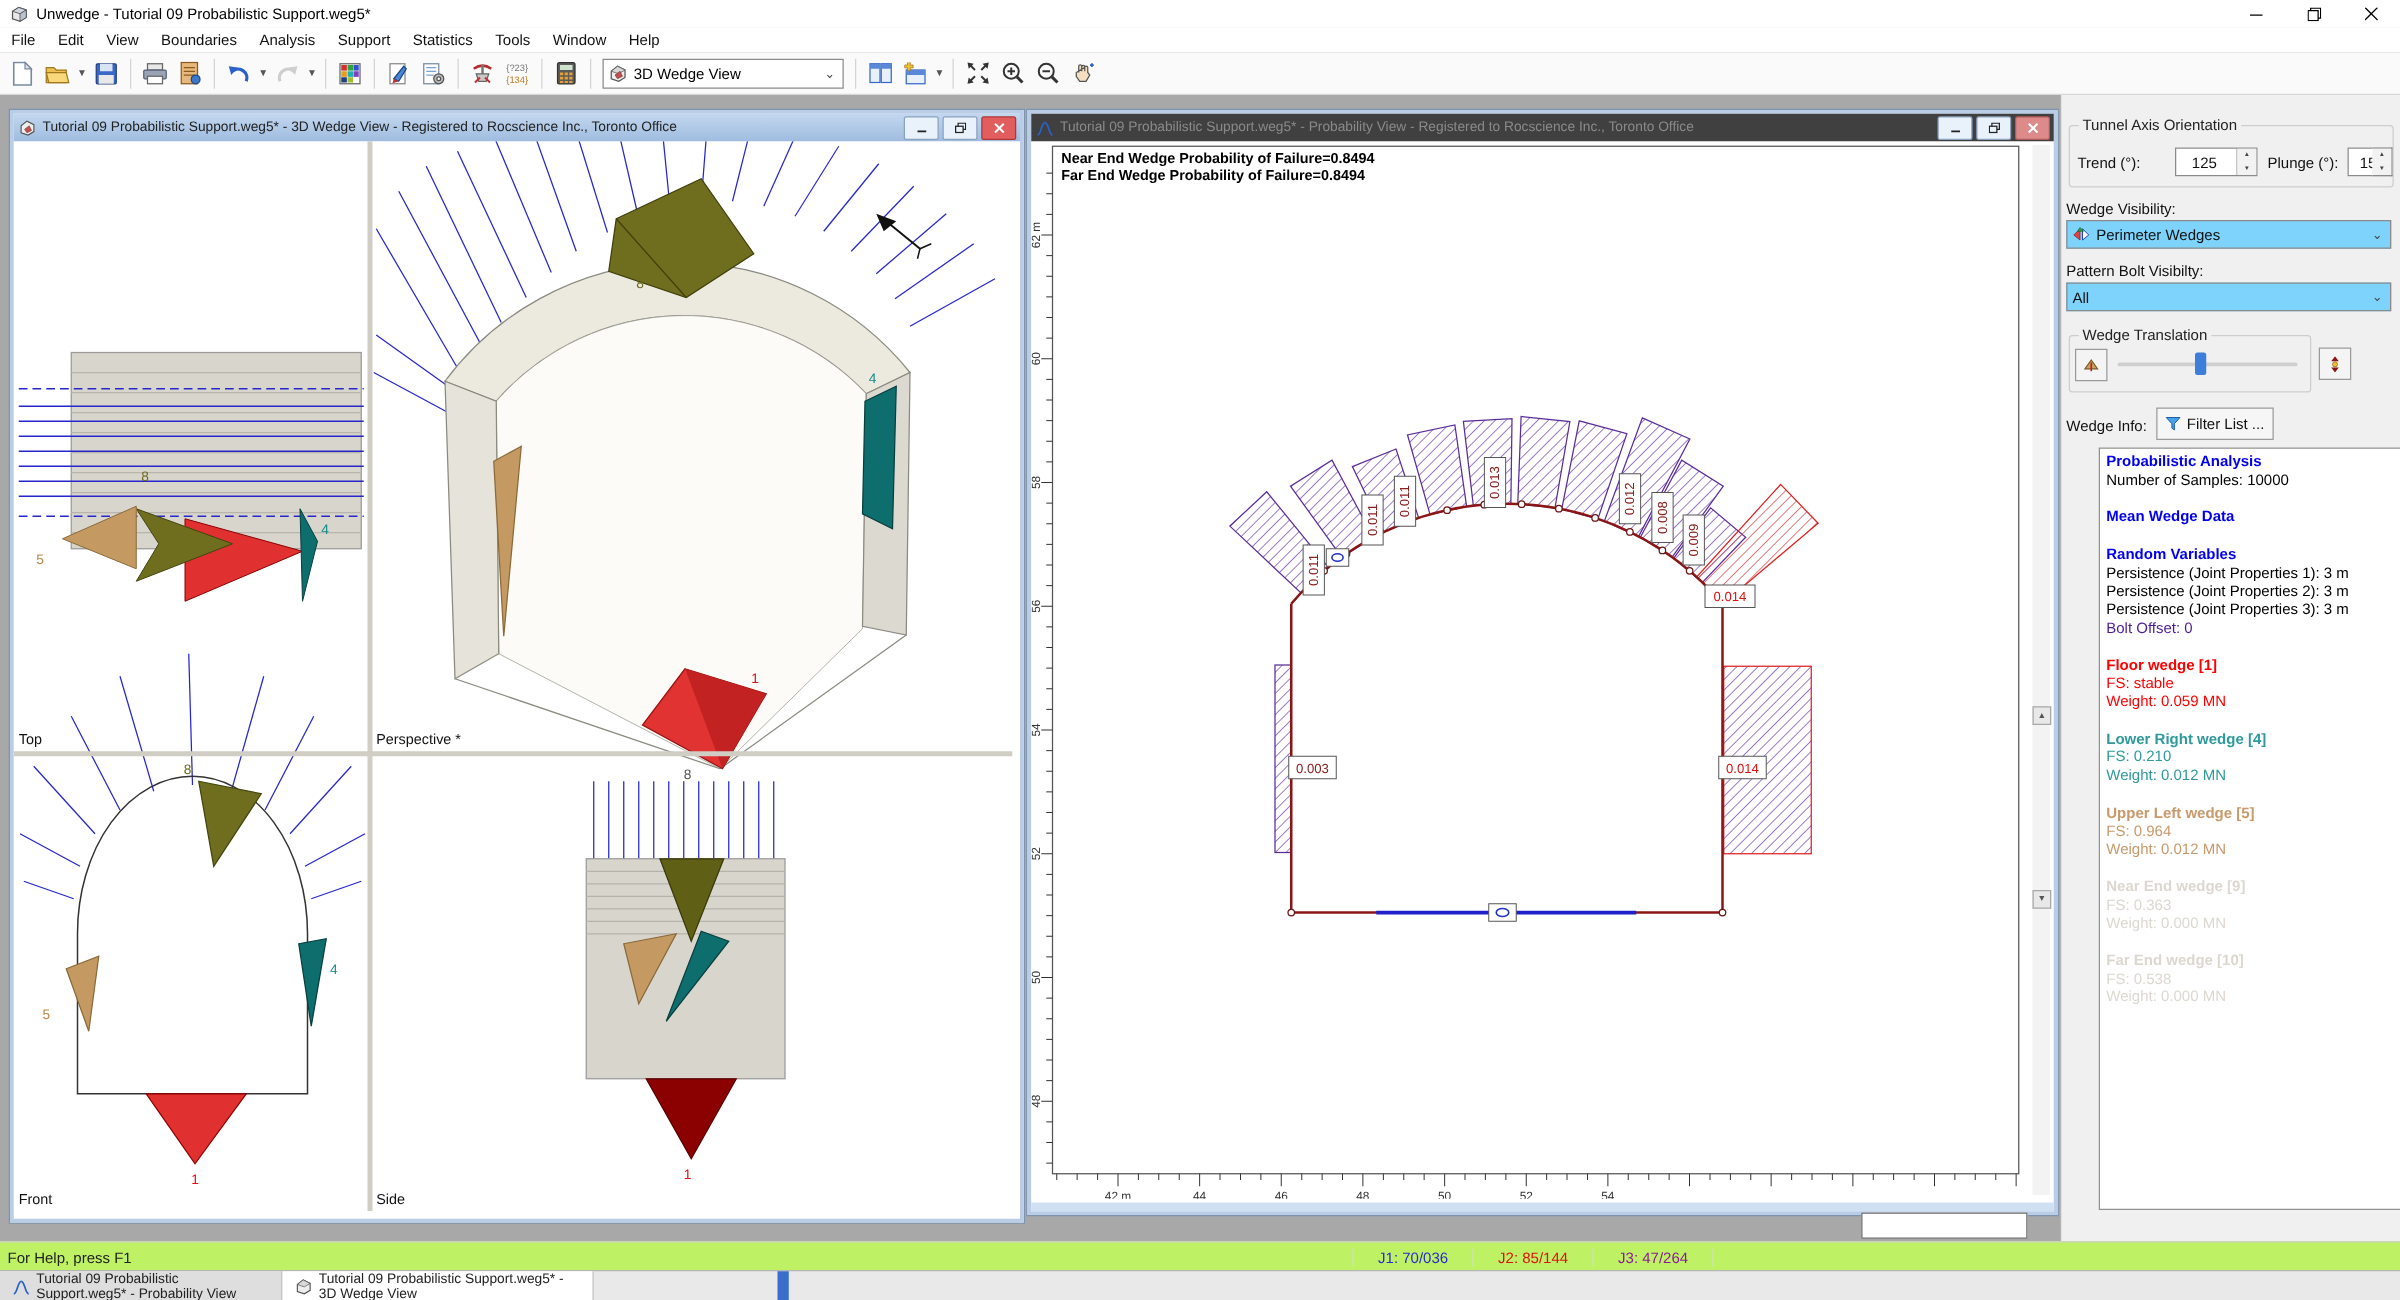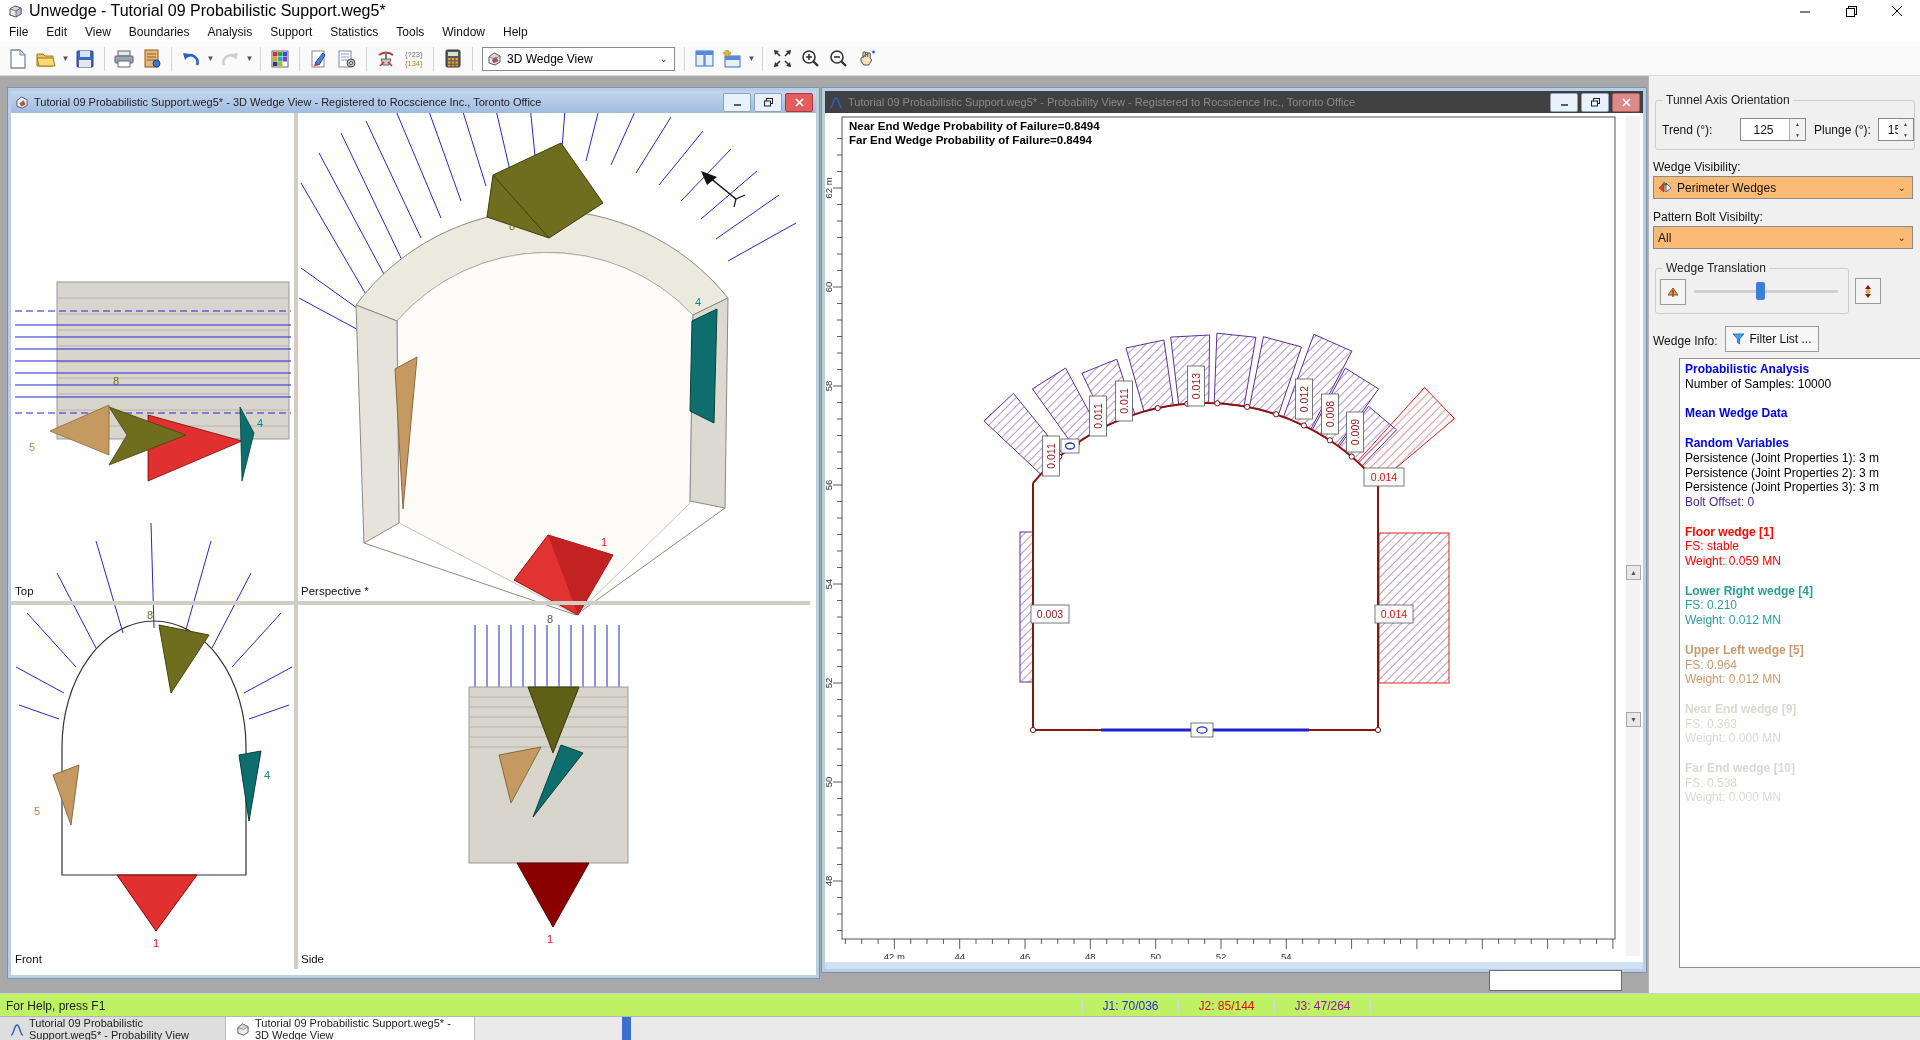--- a/index.html
+++ b/index.html
@@ -1,18 +1,18 @@
 <!DOCTYPE html>
 <html><head>
 <meta charset="utf-8">
 <style>
   html,body{margin:0;padding:0;background:#666;}
   #app{position:relative;width:1920px;height:1040px;background:#a8a8a8;font-family:"Liberation Sans",sans-serif;overflow:hidden;-webkit-font-smoothing:antialiased;}
   
-  #titlebar{position:absolute;left:0;top:0;width:1920px;height:22px;background:#fff;border-bottom:1px solid #f0f0f0;display:flex;align-items:center;font-size:16px;color:#000;}
+  #titlebar{position:absolute;left:0;top:0;width:1920px;height:22px;background:#fff;border-bottom:1px solid #f0f0f0;display:flex;align-items:center;font-size:12px;color:#000;}
   #titlebar .app-icon{margin:0 6px 0 8px;display:flex;}
   #caption-buttons{position:absolute;right:0;top:0;height:22px;display:flex;}
   .cap-btn{width:46px;height:22px;display:flex;align-items:center;justify-content:center;}
   #menubar{position:absolute;left:0;top:22px;width:1920px;height:20px;background:#fff;display:flex;align-items:center;font-size:12px;color:#111;}
   .menu-item{padding:2px 9px;cursor:default;}
   #toolbar{position:absolute;left:0;top:42px;width:1920px;height:34px;background:#fafafa;border-bottom:1px solid #d8d8d8;display:flex;align-items:center;padding-left:4px;box-sizing:border-box;}
   .tbtn{width:26px;height:26px;display:flex;align-items:center;justify-content:center;border:1px solid transparent;border-radius:2px;}
   .tbtn.dis{opacity:.45;}
   .dd{width:11px;height:26px;display:flex;align-items:center;justify-content:center;color:#555;font-size:8px;}
   .tsep{width:1px;height:24px;background:#d4d4d4;margin:0 5px;}
@@ -28,21 +28,21 @@
   .wbtn{width:26px;height:17px;border:1px solid #8aa3c0;background:#e9f1fa;display:flex;align-items:center;justify-content:center;border-radius:2px;font-size:9px;color:#222;}
   .wbtn.close-red{background:#e25d5d;border-color:#b03535;color:#fff;}
   
   #sidebar{position:absolute;left:1648px;top:76px;width:272px;height:917px;background:#f0f0f0;border-left:1px solid #b5b5b5;font-size:12px;color:#111;}
   .groupbox{position:absolute;border:1px solid #cdcdcd;border-radius:3px;}
   .grouplegend{position:absolute;top:-8px;left:7px;background:#f0f0f0;padding:0 3px;font-size:12px;color:#222;}
   .spin{position:absolute;height:21px;border:1px solid #8a8a8a;background:#fff;display:flex;align-items:center;}
   .spin .val{flex:1;text-align:center;padding-right:3px;font-size:12px;}
   .spin .arrows{width:15px;height:100%;border-left:1px solid #b5b5b5;display:flex;flex-direction:column;}
   .spin .arrows div{flex:1;display:flex;align-items:center;justify-content:center;font-size:5px;color:#444;background:#f2f2f2;}
-  .combo{position:absolute;height:23px;border:1px solid #8a8a8a;background:#fdba74;display:flex;align-items:center;padding-left:4px;box-sizing:border-box;}
+  .combo{position:absolute;height:23px;border:1px solid #8a8a8a;background:#7dd3fc;display:flex;align-items:center;padding-left:4px;box-sizing:border-box;}
   .combo .chev{margin-left:auto;margin-right:6px;color:#444;font-size:10px;}
   .sq-btn{position:absolute;width:24px;height:24px;border:1px solid #9a9a9a;background:#f4f4f4;display:flex;align-items:center;justify-content:center;font-size:11px;}
   #filter-btn{position:absolute;left:76px;top:250px;width:92px;height:24px;border:1px solid #9a9a9a;background:#f6f6f6;display:flex;align-items:center;justify-content:center;gap:4px;font-size:12px;}
   #info-panel{position:absolute;left:2px;top:282px;width:257px;height:610px;background:#fff;border:1px solid #909090;overflow:hidden;padding:3px 0 0 5px;box-sizing:border-box;font-size:12px;line-height:14.7px;margin-left:28px;}
   .info-section{margin-bottom:15px;}
   .info-heading{font-weight:bold;}
   
   .slider-track{position:absolute;height:3px;background:#cfcfcf;border-radius:2px;}
   .slider-thumb{position:absolute;width:9px;height:18px;background:#3d7edb;border-radius:2px;}
   

